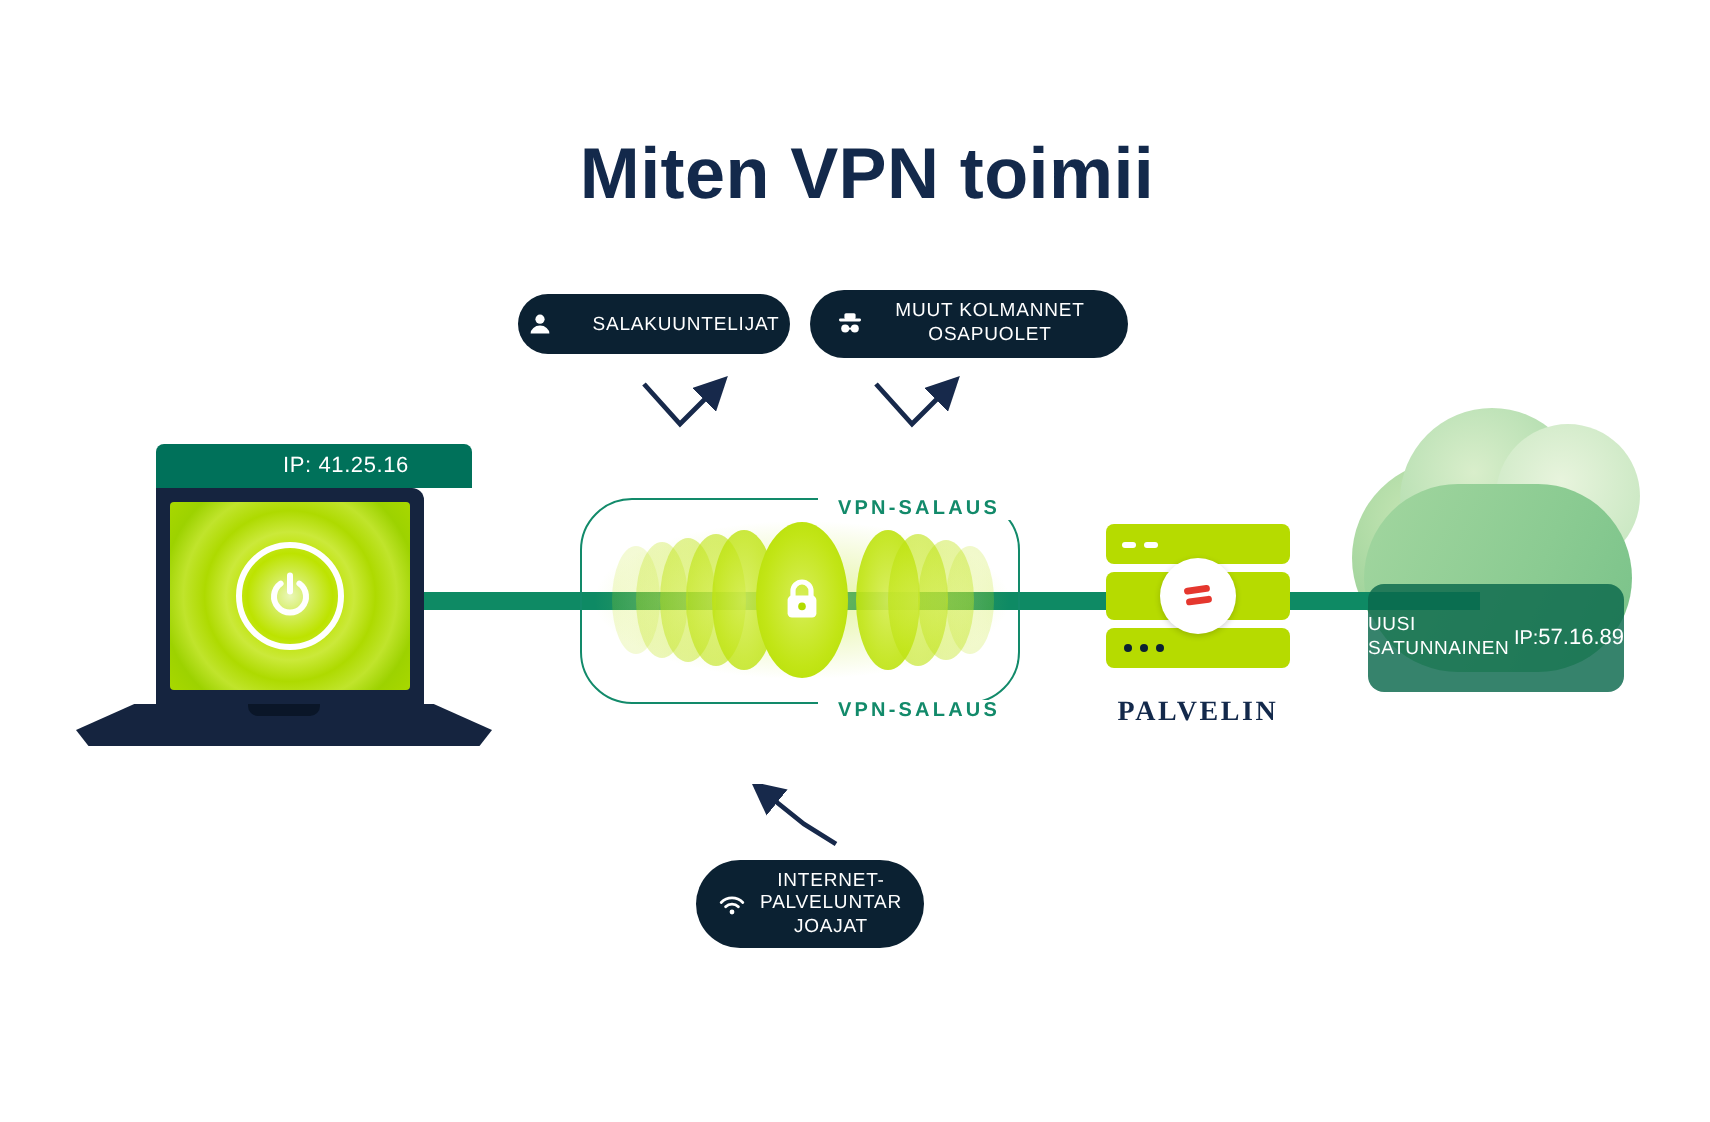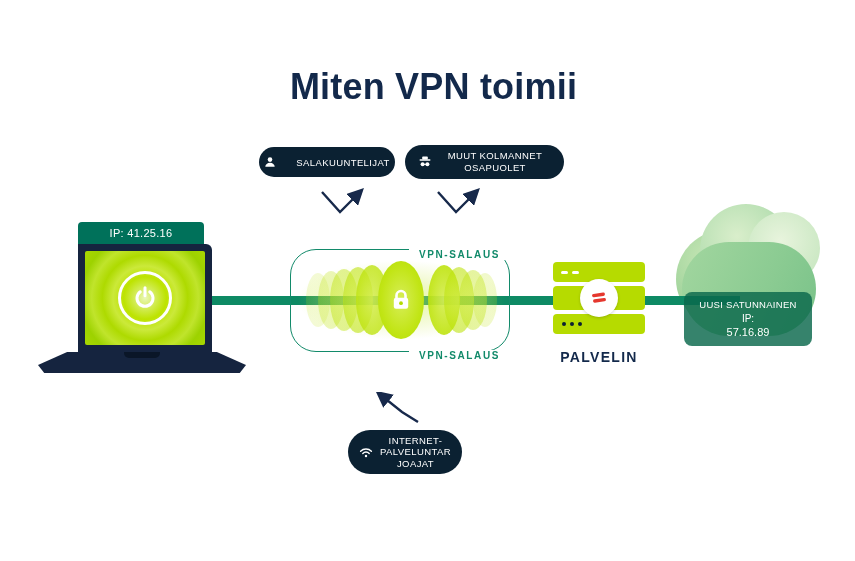--- a/index.html
+++ b/index.html
@@ -7,21 +7,21 @@
   .stage { position:relative; width:855px; height:561px; background:#fff; overflow:hidden; margin:0 auto; }
 
   .title { position:absolute; top:60px; left:0; width:100%; margin:6px; text-align:center;
            font-size:36px; font-weight:600; color:#13294b; letter-spacing:.2px; }
 
   
   .you-label { position:absolute; left:78px; top:195px; width:134px; text-align:center;
                font-size:15px; font-weight:700; letter-spacing:1.6px; color:#13294b;margin-top:44px; }
   .ip-badge { position:absolute; left:78px; top:222px; width:126px; height:22px; background:#00715a;
               color:#fff; font-size:11px; letter-spacing:.3px; display:flex; align-items:center;
-              justify-content:center; border-radius:4px 4px 0 0; z-index:4; }
+              justify-content:center; border-radius:4px 4px 0 0; z-index:4;padding-left:32px; }
   .laptop { position:absolute; left:78px; top:244px; width:134px; height:108px; background:#15243f;
             padding:7px; box-sizing:border-box; border-radius:0 6px 0 0; z-index:3; }
   .screen { width:100%; height:100%; border-radius:2px; display:flex; align-items:center; justify-content:center;
             background:radial-gradient(circle at 50% 50%, #eaf7b8 0%, #d2ec55 14%, #bde300 28%,
                         #cbe93a 42%, #aeda00 56%, #c0e42c 70%, #9dd200 84%, #a8d800 100%); }
   .power-btn { width:48px; height:48px; border:3.5px solid #fff; border-radius:50%;
                display:flex; align-items:center; justify-content:center; }
   .laptop-base { position:absolute; left:38px; top:352px; width:208px; height:21px; background:#15243f;
                  clip-path:polygon(14% 0, 86% 0, 100% 62%, 97% 100%, 3% 100%, 0 62%); z-index:3; }
   .notch { position:absolute; left:50%; top:0; transform:translateX(-50%); width:36px; height:6px;
@@ -70,26 +70,26 @@
   .cc1 { left:676px; top:230px; width:98px; height:98px;
          background:radial-gradient(circle at 35% 30%, #c8e7b6, #8fcb90 78%); }
   .cc2 { left:700px; top:204px; width:92px; height:92px;
          background:radial-gradient(circle at 40% 35%, #d9eecb, #a6d8a6 82%); }
   .cc3 { left:748px; top:212px; width:72px; height:72px;
          background:radial-gradient(circle at 45% 40%, #e8f4dd, #c6e6bf 88%); }
   .cc4 { left:682px; top:242px; width:134px; height:94px; border-radius:47px;
          background:linear-gradient(115deg, #a2d69f 0%, #8bcb92 60%, #79c289 100%); }
   .cloud-badge { position:absolute; left:684px; top:292px; width:128px; height:54px; z-index:2;
                  background:rgba(10,104,76,.82); border-radius:8px; color:#fff;
-                 display:flex; flex-direction:column; align-items:center; justify-content:center; line-height:1.3; }
+                 display:flex; align-items:center; justify-content:center; line-height:1.3; }
   .cb1 { font-size:9.5px; letter-spacing:.3px; } .cb2 { font-size:10px; } .cb3 { font-size:11px; }
 
   
   .caption { position:absolute; font-size:14px; font-weight:700; letter-spacing:1.3px;
-             color:#13294b; text-align:center; z-index:4; }
+             color:#13294b; text-align:center; z-index:4;font-family:Liberation Serif, serif; }
   .cap-server { left:551px; top:349px; width:96px; }
   .cap-internet { left:686px; top:349px; width:128px; }
 </style>
 </head>
 <body>
 
 <div class="stage">
 
   <h1 class="title">Miten VPN toimii</h1>
 

